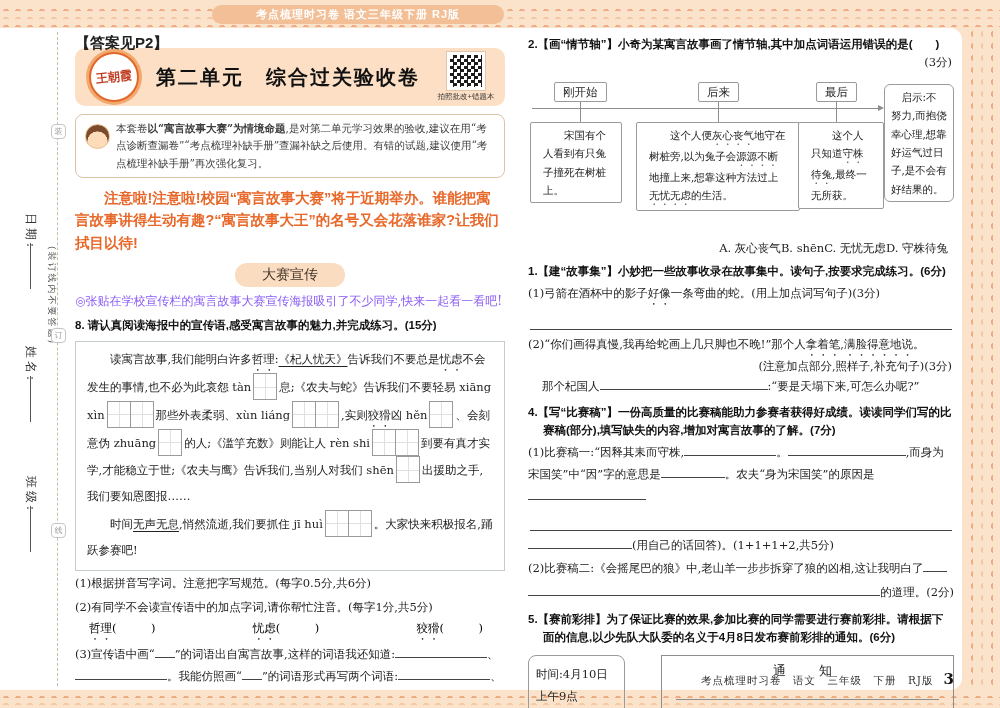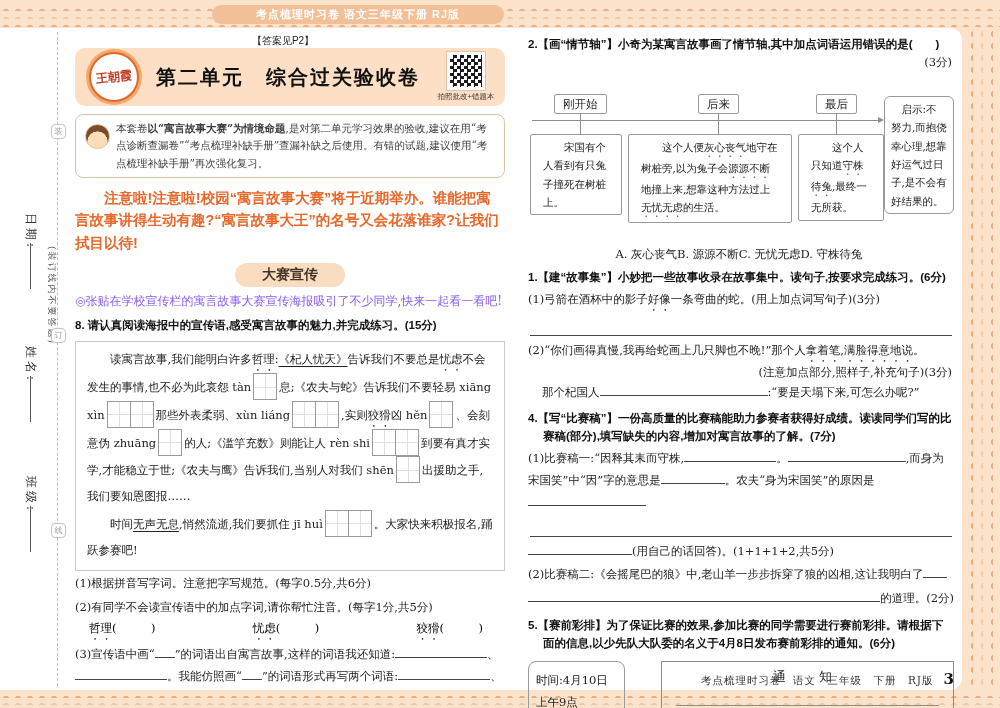--- a/index.html
+++ b/index.html
@@ -19,42 +19,42 @@
   #binding-line{position:absolute;left:57px;top:4px;height:654px;border-left:1px dashed #cdbba6;}
   .vlabel{position:absolute;left:22px;writing-mode:vertical-rl;text-orientation:sideways;font-family:"DejaVu Serif",serif;font-size:12px;color:#333;letter-spacing:3px;}
   .vline{position:absolute;left:30px;width:1px;height:46px;background:#555;}
   #binding-note{position:absolute;left:45px;top:218px;writing-mode:vertical-rl;text-orientation:sideways;font-family:"DejaVu Serif",serif;font-size:9px;color:#555;letter-spacing:2px;}
   .bchar{position:absolute;left:51px;width:13px;height:13px;border:1px solid #c5c5c5;border-radius:4px;background:#fff;font-size:8px;line-height:13px;text-align:center;color:#999;}
 
   
   #colL{position:absolute;left:75px;top:6px;width:430px;}
   #colR{position:absolute;left:528px;top:8px;width:426px;}
 
-  #answer-ref{text-align:center;padding-right:14px;font-size:10px;font-weight:normal;color:#222;height:12px;}
+  #answer-ref{text-align:left;padding-right:14px;font-size:15px;font-weight:bold;color:#222;height:12px;}
 
   #header-card{display:flex;align-items:center;background:#fcdfc5;border-radius:10px;padding:5px 10px;height:58px;box-sizing:border-box;margin-top:2px;}
   #logo{width:46px;height:46px;border-radius:50%;background:#fff;border:2px solid #e2672b;box-shadow:0 0 0 3px #f2a96e;display:flex;align-items:center;justify-content:center;flex:0 0 auto;margin-left:4px;}
   #logo span{color:#c13a1f;font-weight:bold;font-size:12px;font-family:"DejaVu Serif",serif;transform:rotate(-6deg);}
   #exam-title{flex:1;text-align:center;font-size:20px;font-weight:bold;letter-spacing:2px;color:#111;}
   #qr-wrap{width:58px;text-align:center;flex:0 0 auto;}
   #qr{width:32px;height:32px;margin:0 auto;background:repeating-conic-gradient(#1c1c1c 0 25%, #ffffff 0 50%);background-size:7px 7px;border:3px solid #fff;outline:1px solid #e0c7ab;}
   #qr-caption{font-size:7.5px;color:#333;margin-top:2px;}
 
   #meta-row{display:flex;align-items:baseline;margin-top:9px;font-size:12.5px;font-weight:bold;color:#111;}
   #meta-row .gap{flex:1;}
   .blank{display:inline-block;border-bottom:1px solid #444;height:13px;vertical-align:baseline;}
   .bl-xs{width:24px;}.bl-s{width:52px;}.bl-m{width:92px;}.bl-l{width:118px;}
   .qline{display:inline-block;width:20px;border-bottom:1px solid #444;height:12px;}
 
   #intro-box{position:relative;margin-top:8px;border:1px solid #ddc3a6;border-radius:8px;padding:5px 8px 5px 40px;font-size:10.5px;line-height:1.65;color:#3c3c3c;font-family:"DejaVu Serif",serif;}
   #avatar{position:absolute;left:9px;top:9px;width:23px;height:23px;border-radius:50%;background:radial-gradient(circle at 50% 72%, #fddcba 0 49%, #7c4a2d 51%);border:1px solid #eebd8d;}
 
   #alert-text{margin-top:9px;color:#e8682a;font-weight:bold;font-size:14.5px;line-height:1.55;text-indent:2em;}
 
-  .badge{width:fit-content;margin:9px auto 5px auto;background:#fadcc0;border-radius:13px;padding:3px 27px;font-weight:bold;font-size:14px;color:#433428;}
+  .badge{width:fit-content;margin:9px auto 5px auto;background:#fadcc0;border-radius:13px;padding:3px 27px;font-weight:normal;font-size:14px;color:#433428;}
   .lead{font-family:"DejaVu Serif",serif;font-size:12px;color:#8b5cf6;line-height:1.5;}
 
   .stem{font-size:11.5px;font-weight:bold;color:#111;line-height:1.55;padding-left:15px;text-indent:-15px;margin-top:7px;}
   .sub{font-family:"DejaVu Serif",serif;font-size:11.5px;color:#222;line-height:1.9;margin-top:2px;}
 
   #passage-box{margin-top:6px;border:1.5px solid #c5ccd0;padding:4px 11px 6px 11px;font-family:"DejaVu Serif",serif;font-size:11.5px;color:#222;line-height:2.3;}
   #passage-box p{margin:0;text-indent:2em;}
   .gridbox{display:inline-flex;vertical-align:-9px;margin:0 2px;}
   .gridbox .cell{width:22px;height:25px;border:1px solid #9a9a9a;margin-left:-1px;position:relative;background:#fff;}
   .gridbox .cell:first-child{margin-left:0;}
@@ -62,28 +62,28 @@
   .gridbox .cell::after{content:'';position:absolute;top:0;bottom:0;left:50%;border-left:1px solid #e0e0e0;}
 
   .dot{-webkit-text-emphasis:filled dot #333;-webkit-text-emphasis-position:under right;text-emphasis:filled dot #333;text-emphasis-position:under right;}
   .ul{text-decoration:underline;text-underline-offset:3px;}
 
   #pinyin-row{display:flex;justify-content:space-between;padding:0 22px 0 14px;font-family:"DejaVu Serif",serif;font-size:11.5px;line-height:1.9;gap:31px;}
 
   .points-line{text-align:right;font-family:"DejaVu Serif",serif;font-size:11.5px;color:#222;margin:1px 2px 0 0;}
 
   
-  #timeline{position:relative;height:152px;margin-top:20px;font-family:"DejaVu Serif",serif;text-decoration:underline;}
+  #timeline{position:relative;height:152px;margin-top:8px;font-family:"DejaVu Serif",serif;text-decoration:underline;}
   #tl-line{position:absolute;left:4px;right:72px;top:30px;border-top:1px solid #8d8d8d;}
   #tl-line::after{content:'';position:absolute;right:-2px;top:-4px;border-left:6px solid #8d8d8d;border-top:3.5px solid transparent;border-bottom:3.5px solid transparent;}
   .tl-label{position:absolute;top:4px;border:1px solid #9a9a9a;border-radius:2px;background:#fff;font-size:11.5px;padding:0 8px;line-height:18px;color:#222;}
   .tl-tick{position:absolute;top:24px;width:1px;height:20px;background:#8d8d8d;}
   .tl-box{position:absolute;top:44px;border:1px solid #9a9a9a;border-radius:2px;background:#fff;font-size:10.5px;line-height:1.75;color:#222;padding:3px 12px;box-sizing:border-box;text-indent:2em;}
   #tl-insight{position:absolute;right:0;top:6px;width:70px;border:1px solid #9a9a9a;border-radius:6px;background:#fff;font-size:10.5px;line-height:1.75;color:#222;padding:3px 6px;box-sizing:border-box;text-indent:1em;}
-  #options-row{display:flex;justify-content:center;padding:0 6px 0 2px;font-family:"DejaVu Serif",serif;font-size:11.5px;color:#222;margin-top:5px;}
+  #options-row{display:flex;justify-content:flex-end;padding:0 6px 0 2px;font-family:"DejaVu Serif",serif;font-size:11.5px;color:#222;margin-top:11px;}
 
   .fill-line{border-bottom:1px solid #444;height:20px;margin:2px 2px 4px 2px;}
 
   
   #q5-row{display:flex;margin-top:8px;}
   #info-box{width:97px;flex:0 0 auto;border:1px solid #9a9a9a;border-radius:8px;padding:7px 7px;font-family:"DejaVu Serif",serif;font-size:11.5px;line-height:1.95;color:#222;box-sizing:border-box;}
   #notice-box{flex:1;margin-left:36px;border:1px solid #8d8d8d;padding:6px 14px 8px 14px;box-sizing:border-box;}
   #notice-title{text-align:center;font-family:"DejaVu Serif",serif;font-size:13px;color:#222;letter-spacing:10px;}
   .notice-line{border-bottom:1px solid #8d8d8d;height:19px;}
 
@@ -201,32 +201,32 @@
 
     <div id="timeline">
       <div id="tl-line"></div>
       <div class="tl-label" style="left:26px">刚开始</div>
       <div class="tl-label" style="left:170px">后来</div>
       <div class="tl-label" style="left:288px">最后</div>
       <div class="tl-tick" style="left:52px"></div>
       <div class="tl-tick" style="left:190px"></div>
       <div class="tl-tick" style="left:308px"></div>
       <div class="tl-box" style="left:2px;width:92px">宋国有个人看到有只兔子撞死在树桩上。</div>
-      <div class="tl-box" style="left:100px;width:164px">
+      <div class="tl-box" style="left:108px;width:164px">
         <span>这个人便</span><span class="dot">灰心丧气</span><span>地守在树桩旁,以为兔子会</span><span class="dot">源源不断</span><span>地撞上来,想靠这种方法过上</span><span class="dot">无忧无虑</span><span>的生活。</span>
       </div>
       <div class="tl-box" style="left:270px;width:86px">
         <span>这个人只知道</span><span class="dot">守株待兔</span><span>,最终一无所获。</span>
       </div>
       <div id="tl-insight">启示:不努力,而抱侥幸心理,想靠好运气过日子,是不会有好结果的。</div>
     </div>
 
     <div id="options-row">
       <span>A. 灰心丧气</span>
-      <span>B. 源源不断</span>
+      <span>B. shēn</span>
       <span>C. 无忧无虑</span>
       <span>D. 守株待兔</span>
     </div>
 
     <div class="stem">1.【建“故事集”】小妙把一些故事收录在故事集中。读句子,按要求完成练习。(6分)</div>
     <div class="sub">
       <span>(1)弓箭在酒杯中的影子</span><span class="dot">好像</span><span>一条弯曲的蛇。(用上加点词写句子)(3分)</span>
     </div>
     <div class="fill-line"></div>
     <div class="sub">

